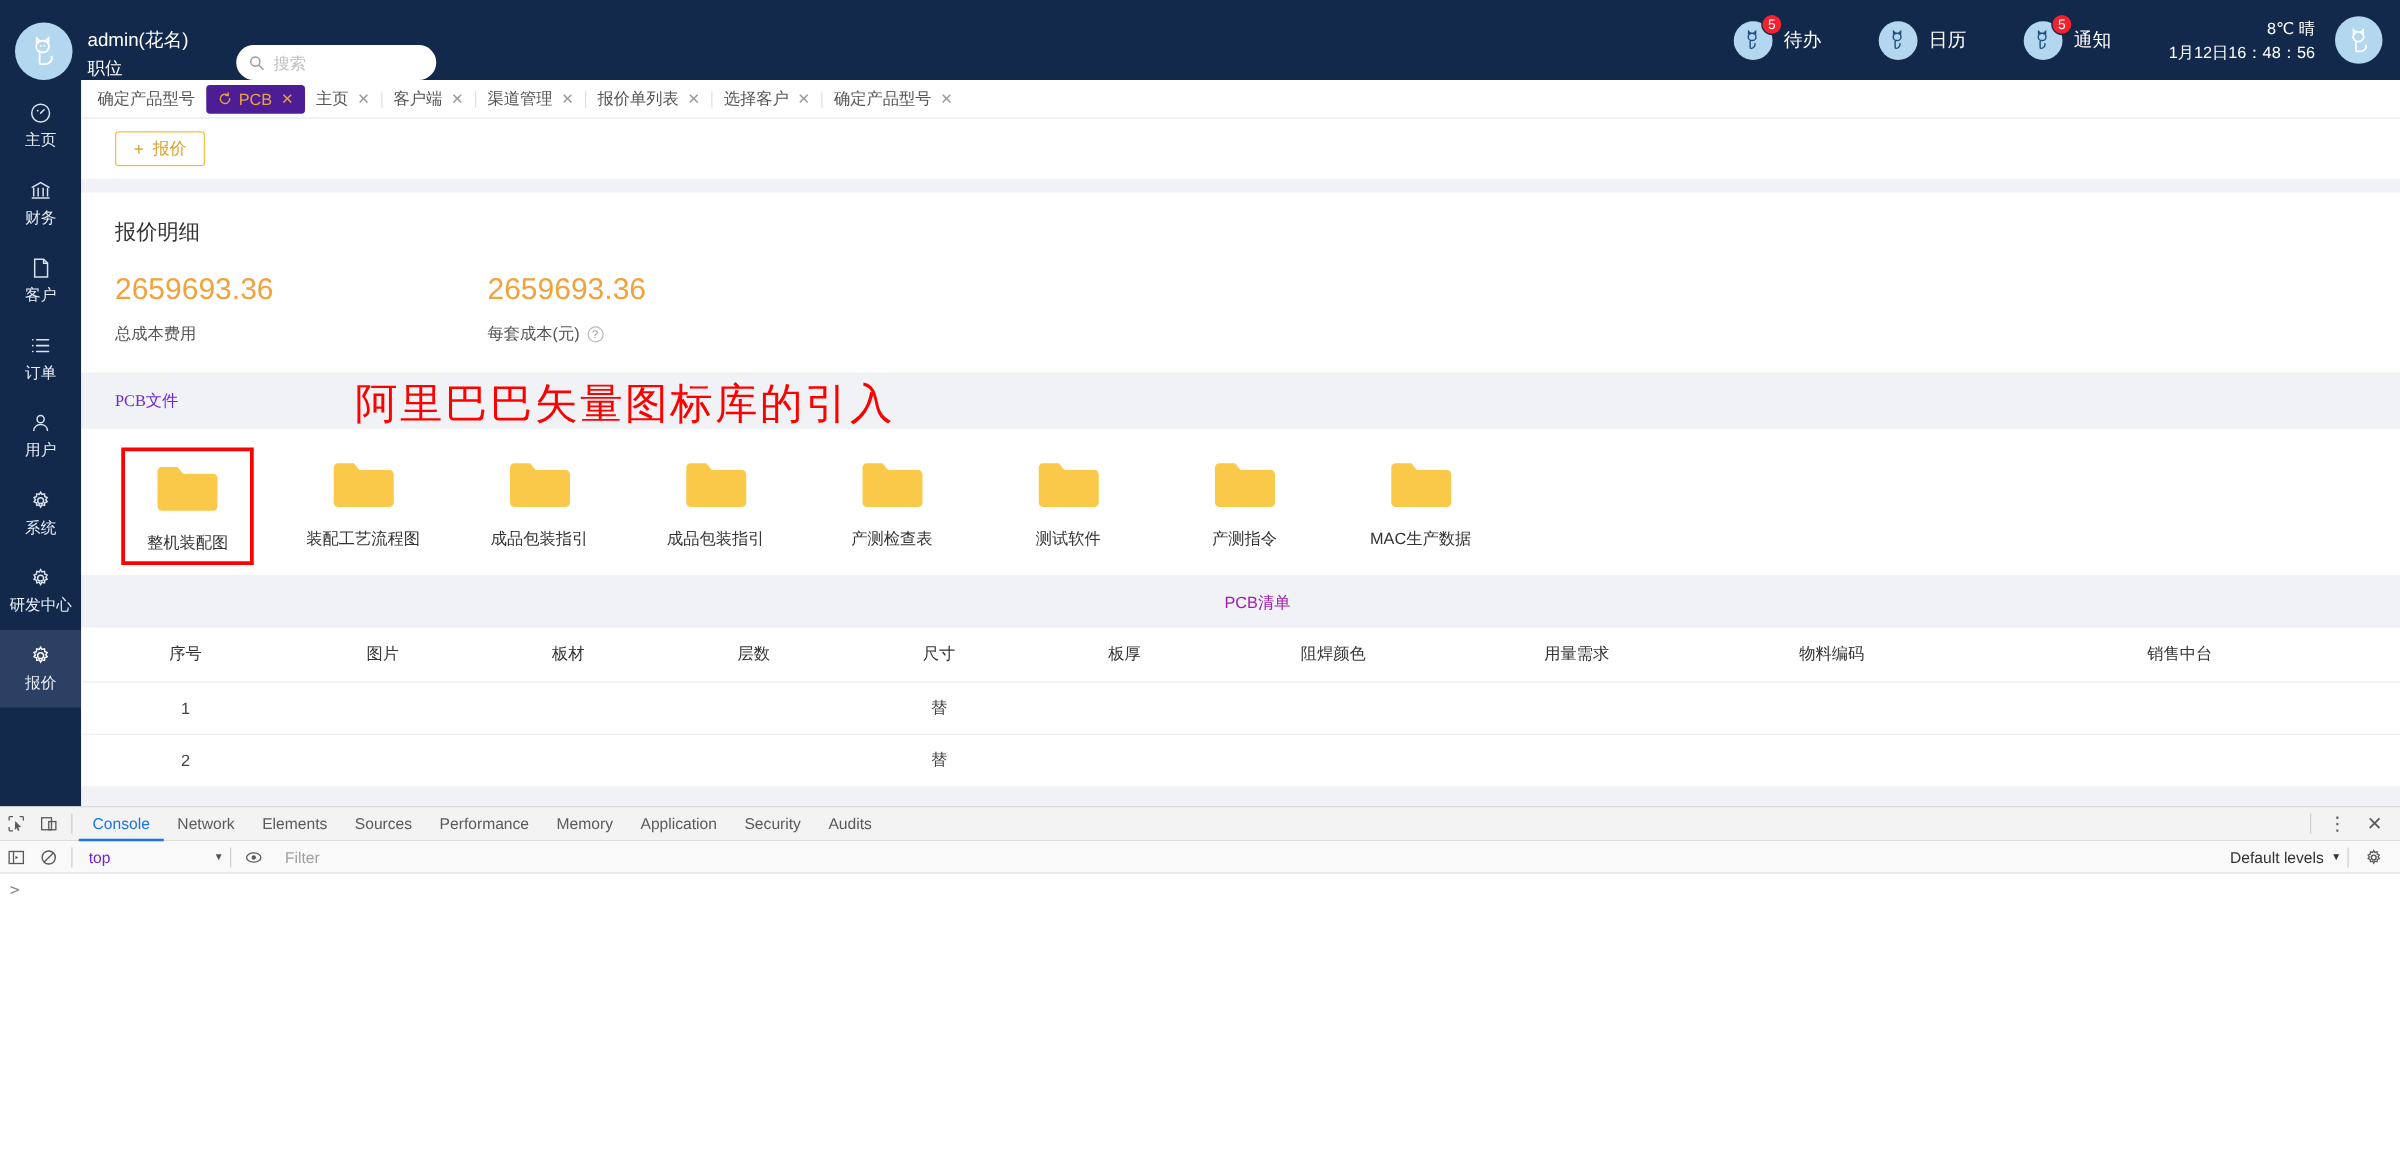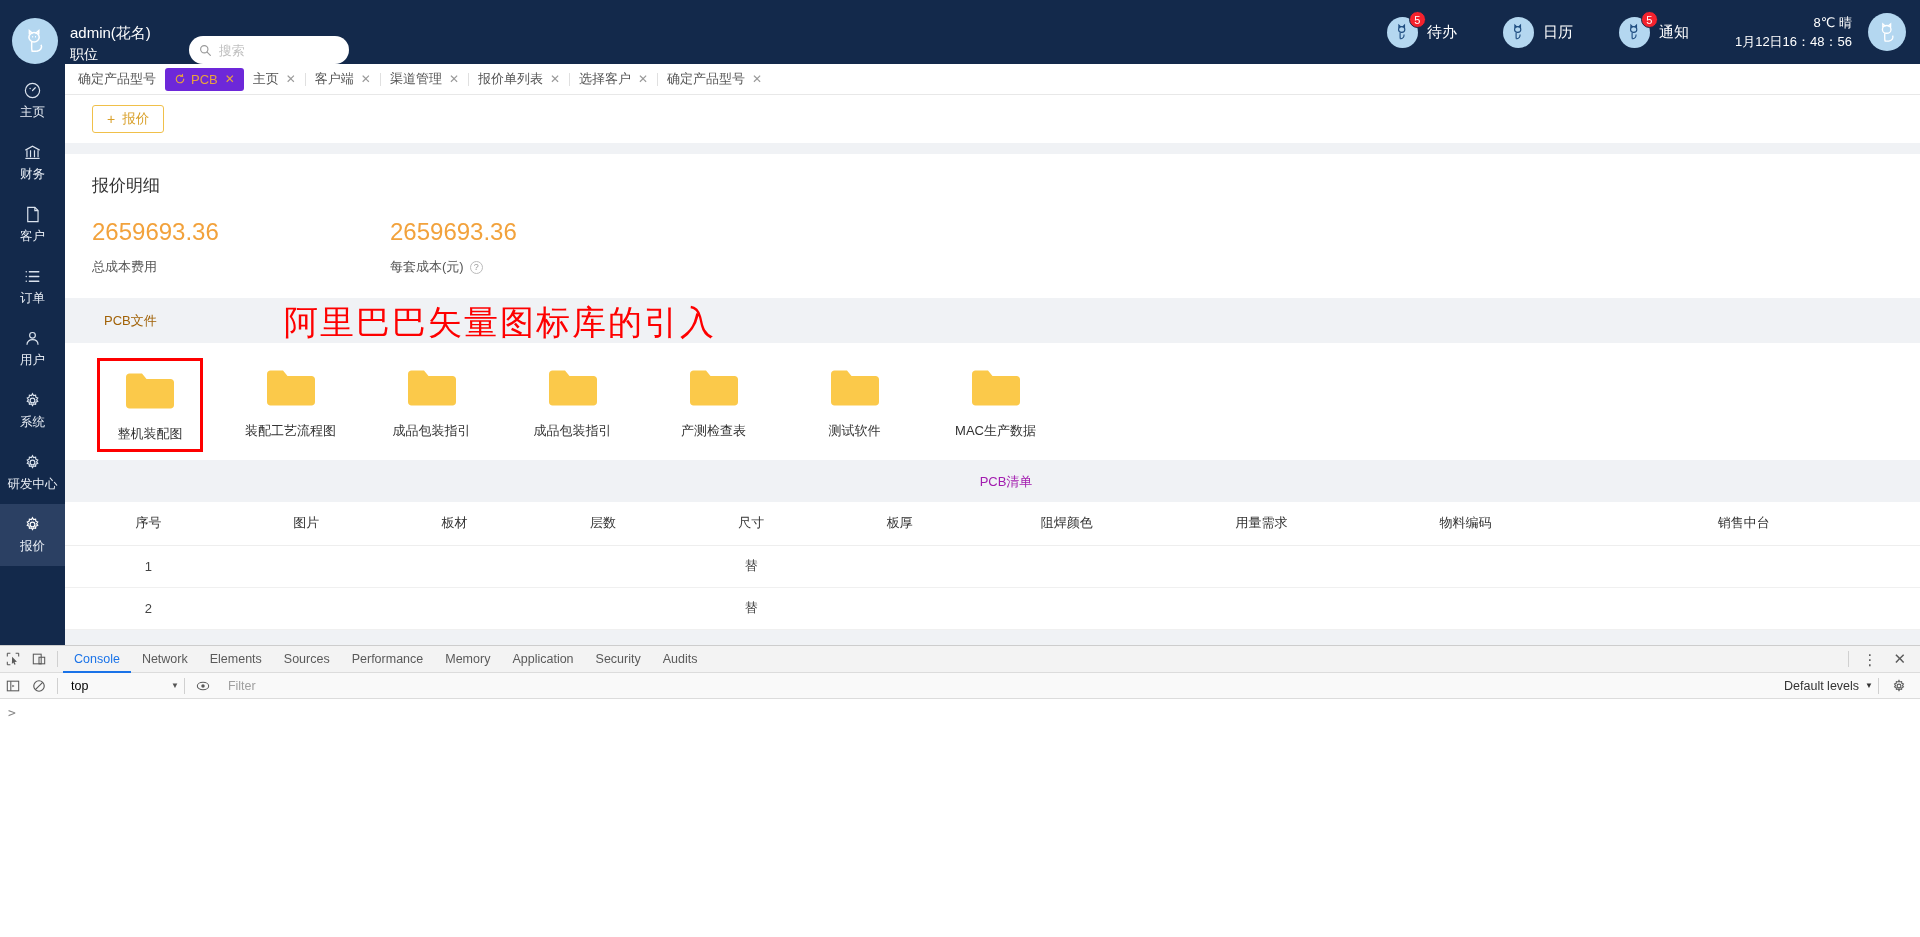--- a/index.html
+++ b/index.html
@@ -91,21 +91,21 @@
   .tabbar {
     position: absolute; top: 64px; left: 65px; width: 1855px; height: 31px;
     background: #fff; display: flex; align-items: center;
     border-bottom: 1px solid #e8e8e8;
   }
   .tab {
     display: flex; align-items: center; height: 23px; padding: 0 9px;
     font-size: 13px; color: #555; cursor: pointer; white-space: nowrap;
     border-radius: 3px;
   }
-  .tab.active { background: #6d28d9; color: #e8a33d; }
+  .tab.active { background: #4c1d95; color: #e8a33d; }
   .tab .refresh-ico { width: 12px; height: 12px; margin-right: 5px; }
   .tab .tab-close { margin-left: 7px; font-size: 12px; color: #999; }
   .tab.active .tab-close { color: #e8a33d; }
   .tab-sep { width: 1px; height: 13px; background: #e0e0e0; }
   .tab-spacer { width: 4px; }
 
   
   .main {
     position: absolute; top: 95px; left: 65px;
     width: 1855px; height: 550px; background: #f0f2f5;
@@ -133,21 +133,21 @@
     display: flex; align-items: center;
   }
   .qmark {
     display: inline-flex; align-items: center; justify-content: center;
     width: 13px; height: 13px; border: 1px solid #bbb; border-radius: 50%;
     font-size: 9px; color: #999; margin-left: 6px;
   }
 
   
   .pcbfiles-wrap { position: relative; }
-  .sec-label { font-size: 13px; color: #a16207; padding: 14px 0 0 39px; }
+  .sec-label { font-size: 13px; color: #6d28d9; padding: 14px 0 0 27px; font-family: Liberation Serif, serif; }
   .annot {
     position: absolute; left: 219px; top: 2px;
     color: #fe0000; font-size: 34px; letter-spacing: 2px;
     font-family: Liberation Mono, monospace; white-space: nowrap;
   }
   .folders {
     background: #fff; display: flex; align-items: flex-start;
     padding: 15px 0 8px 0; margin-top: 13px;
   }
   .folder-item {
@@ -195,21 +195,21 @@
   .dt-tab.active { color: #1a73e8; border-bottom: 2px solid #1a73e8; }
   .dt-right { margin-left: auto; display: flex; align-items: center; padding-right: 6px; }
   .dt-dots { font-size: 15px; color: #5a5a5a; cursor: pointer; padding: 0 8px; line-height: 1; }
   .dt-close { font-size: 15px; color: #5a5a5a; cursor: pointer; padding: 0 8px; }
 
   .dt-toolbar {
     height: 26px; display: flex; align-items: center;
     border-bottom: 1px solid #dcdcdc; background: #f9f9f9;
   }
   .dt-select {
-    font-size: 12.5px; color: #000000; width: 118px; height: 19px;
+    font-size: 12.5px; color: #6d28d9; width: 118px; height: 19px;
     border: none; background: transparent; outline: none;
     margin-left: 4px; font-family: "Liberation Sans", sans-serif;
     -webkit-appearance: none; appearance: none;
     padding-left: 4px;
   }
   .dt-select-wrap { position: relative; display: flex; align-items: center; }
   .dt-caret { font-size: 8px; color: #555; margin-left: -14px; pointer-events: none; }
   .dt-filter {
     border: none; outline: none; font-size: 12.5px; width: 330px;
     margin-left: 12px; background: transparent; color: #333;
@@ -505,20 +505,26 @@
         <svg class="folder-ico" viewBox="0 0 52 42">
           <path d="M2 8 C2 6 3.5 4.5 5.5 4.5 H18 L22.5 10 H46.5 C48.5 10 50 11.5 50 13.5 V36 C50 38 48.5 39.5 46.5 39.5 H5.5 C3.5 39.5 2 38 2 36 Z" fill="#fbc94a"></path>
         </svg>
         <div class="folder-name">产测检查表</div>
       </div>
       <div class="folder-item">
         <svg class="folder-ico" viewBox="0 0 52 42">
           <path d="M2 8 C2 6 3.5 4.5 5.5 4.5 H18 L22.5 10 H46.5 C48.5 10 50 11.5 50 13.5 V36 C50 38 48.5 39.5 46.5 39.5 H5.5 C3.5 39.5 2 38 2 36 Z" fill="#fbc94a"></path>
         </svg>
         <div class="folder-name">测试软件</div>
+      </div>
+      <div class="folder-item">
+        <svg class="folder-ico" viewBox="0 0 52 42">
+          <path d="M2 8 C2 6 3.5 4.5 5.5 4.5 H18 L22.5 10 H46.5 C48.5 10 50 11.5 50 13.5 V36 C50 38 48.5 39.5 46.5 39.5 H5.5 C3.5 39.5 2 38 2 36 Z" fill="#fbc94a"></path>
+        </svg>
+        <div class="folder-name">产测指令</div>
       </div>
       <div class="folder-item">
         <svg class="folder-ico" viewBox="0 0 52 42">
           <path d="M2 8 C2 6 3.5 4.5 5.5 4.5 H18 L22.5 10 H46.5 C48.5 10 50 11.5 50 13.5 V36 C50 38 48.5 39.5 46.5 39.5 H5.5 C3.5 39.5 2 38 2 36 Z" fill="#fbc94a"></path>
         </svg>
         <div class="folder-name">MAC生产数据</div>
       </div>
     </div>
   </div>
 

